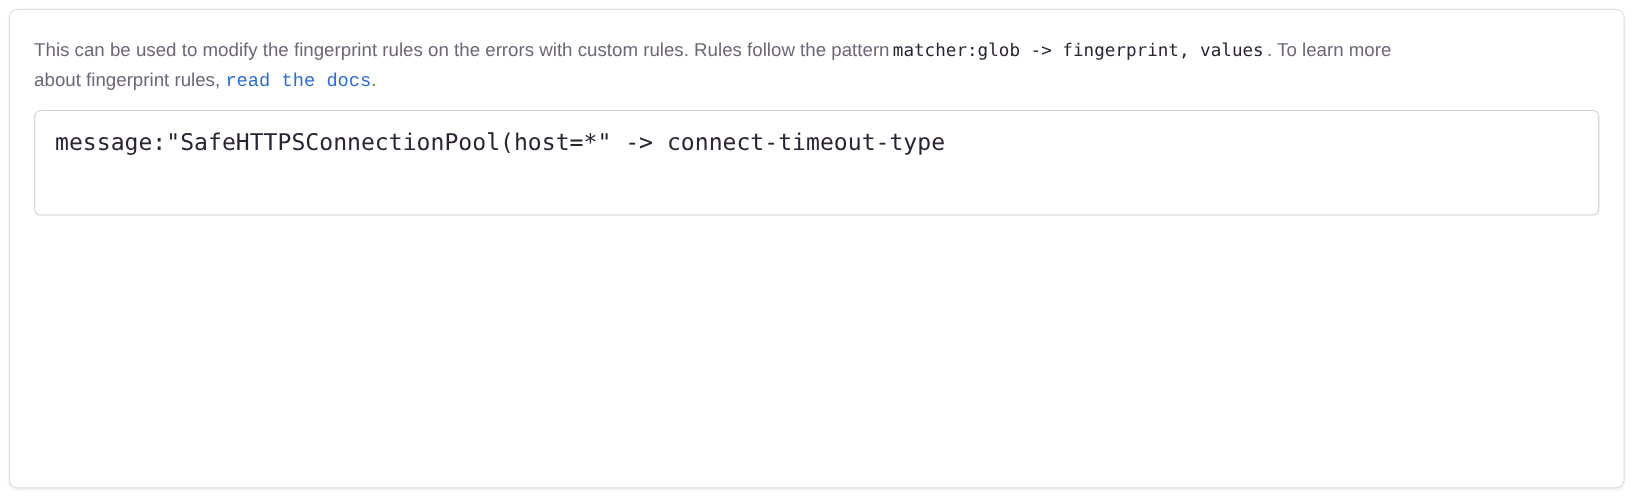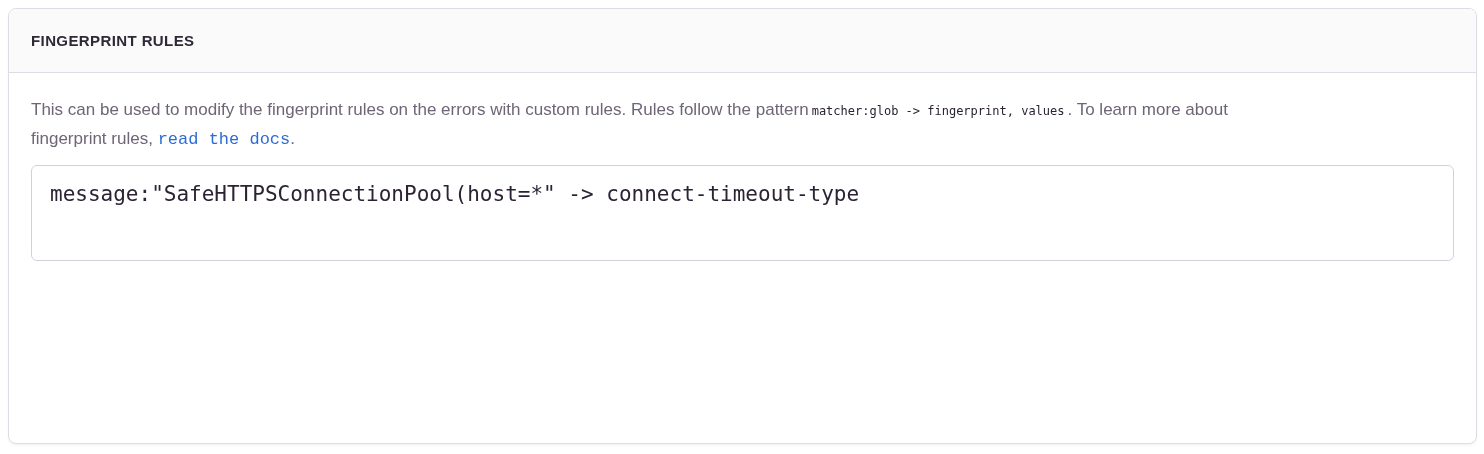--- a/index.html
+++ b/index.html
@@ -52,21 +52,21 @@
   .description {
     font-size: 17px;
     line-height: 27px;
     color: var(--body-text, #6e6576);
     max-width: 1240px;
     margin: 0 0 12px 0;
   }
 
   .inline-code {
     font-family: "DejaVu Sans Mono", monospace;
-    font-size: 12px;
+    font-size: 16px;
     color: var(--code-text, #2b2233);
     margin: 0 3px;
     white-space: nowrap;
   }
 
   .docs-link {
     color: var(--link, #2c6cd6);
     text-decoration: none;
     cursor: pointer;
     font-family: Liberation Mono, monospace;
@@ -102,23 +102,20 @@
     outline: none;
     white-space: pre;
     overflow: hidden;
   }
 </style>
 </head>
 <body>
 
 <div class="panel">
 
-  <div class="panel-header">
-    <h2 class="panel-title">FINGERPRINT RULES</h2>
-  </div>
 
   <div class="panel-body">
 
     <div class="field-help">
       <p class="description"><span>This can be used to modify the fingerprint rules on the errors with custom rules. Rules follow the pattern</span><code class="inline-code">matcher:glob -&gt; fingerprint, values</code><span>. To learn more about fingerprint rules, </span><a class="docs-link" href="#">read the docs</a><span>.</span></p>
 
     </div>
 
     <textarea class="rules-input" spellcheck="false" style="">message:"SafeHTTPSConnectionPool(host=*" -&gt; connect-timeout-type</textarea>
   </div>

